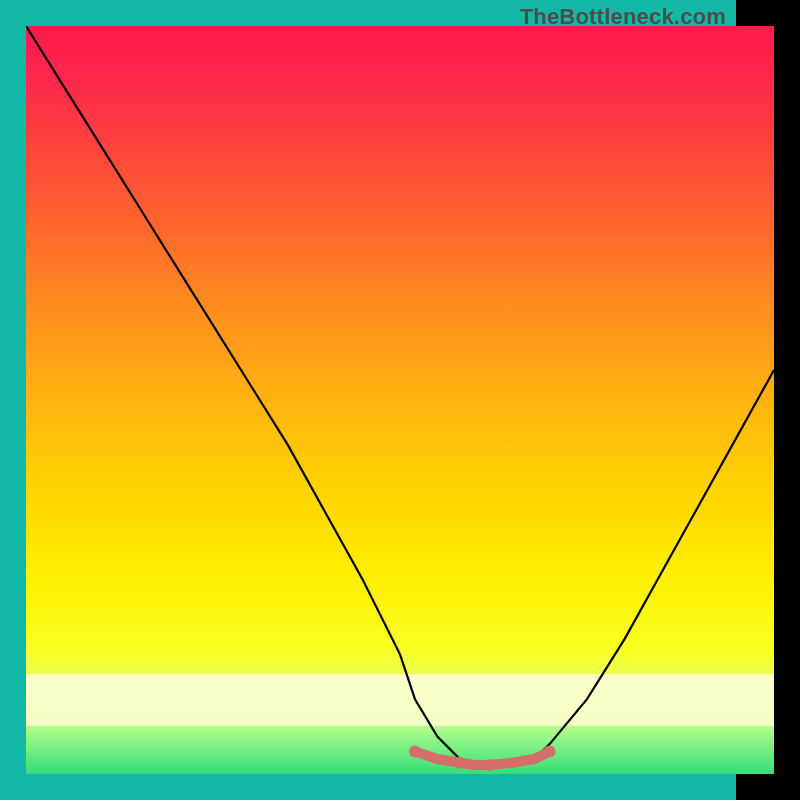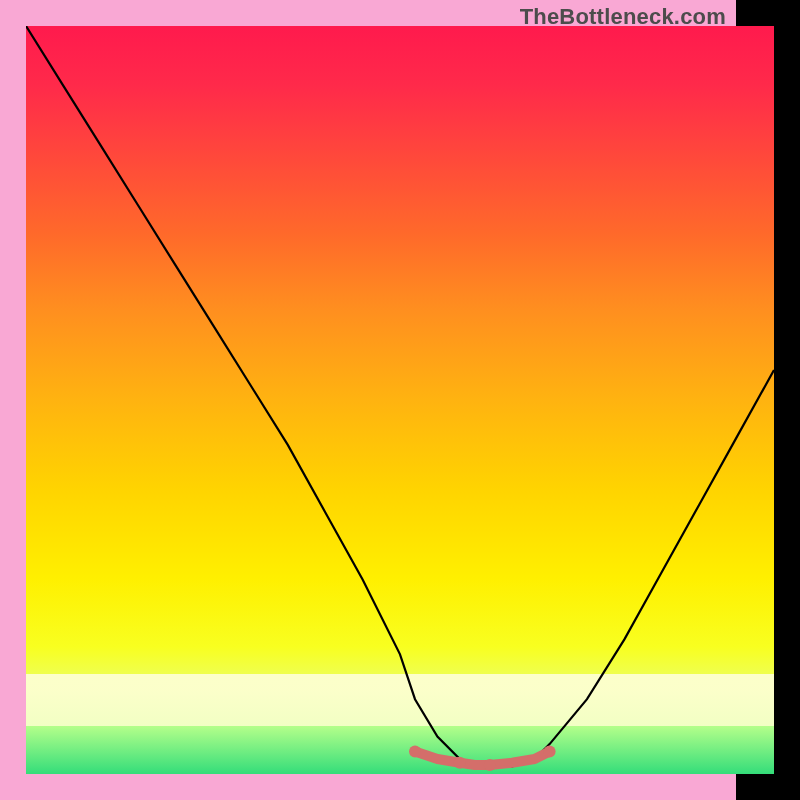--- a/index.html
+++ b/index.html
@@ -1,21 +1,21 @@
 <!DOCTYPE html>
 <html><head>
 <meta charset="utf-8">
 <style>
   * { margin: 0; padding: 0; box-sizing: border-box; }
   html, body { width: 800px; height: 800px; overflow: hidden; background: #000; }
   .stage {
     position: relative;
     width: 736px;
     height: 800px;
-    background: #f9a8d4;
+    background: #14b8a6;
     text-decoration: underline;
   }
   .plot-area {
     position: absolute;
     left: 26px;
     top: 26px;
     width: 748px;
     height: 748px;
     background: linear-gradient(to bottom,
       #ff1a4d 0%,

